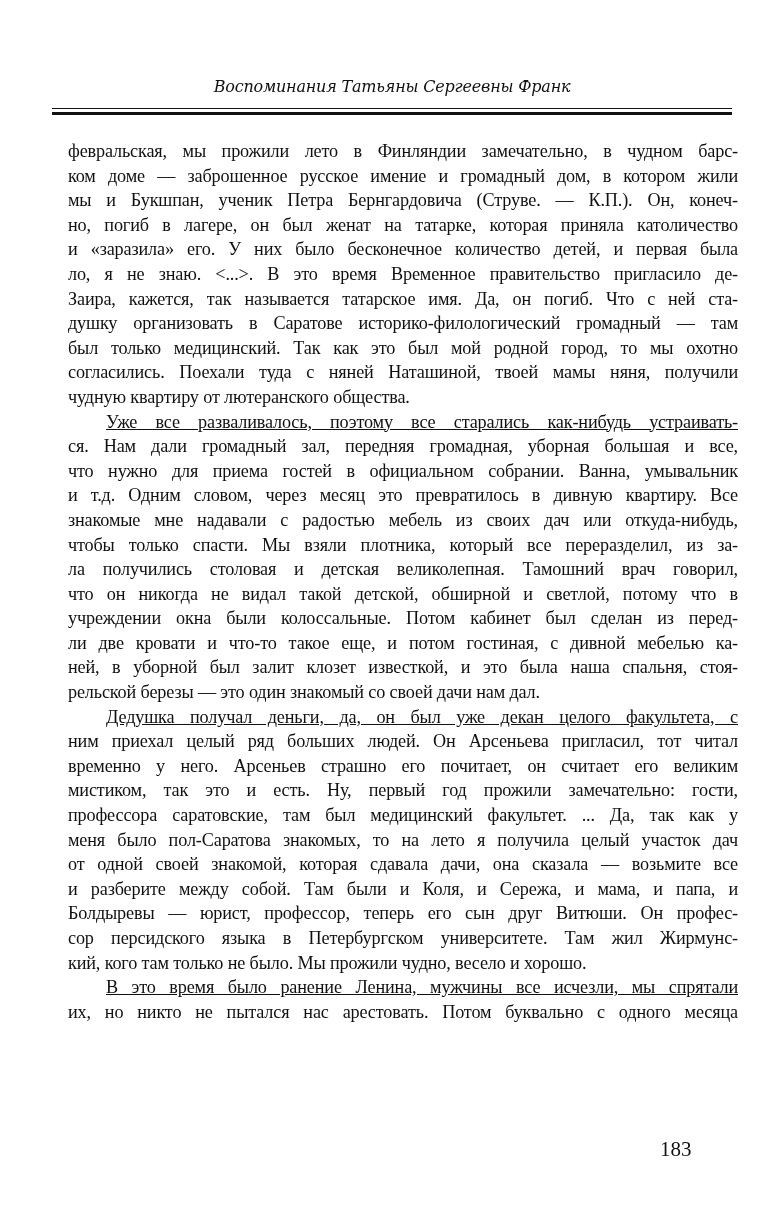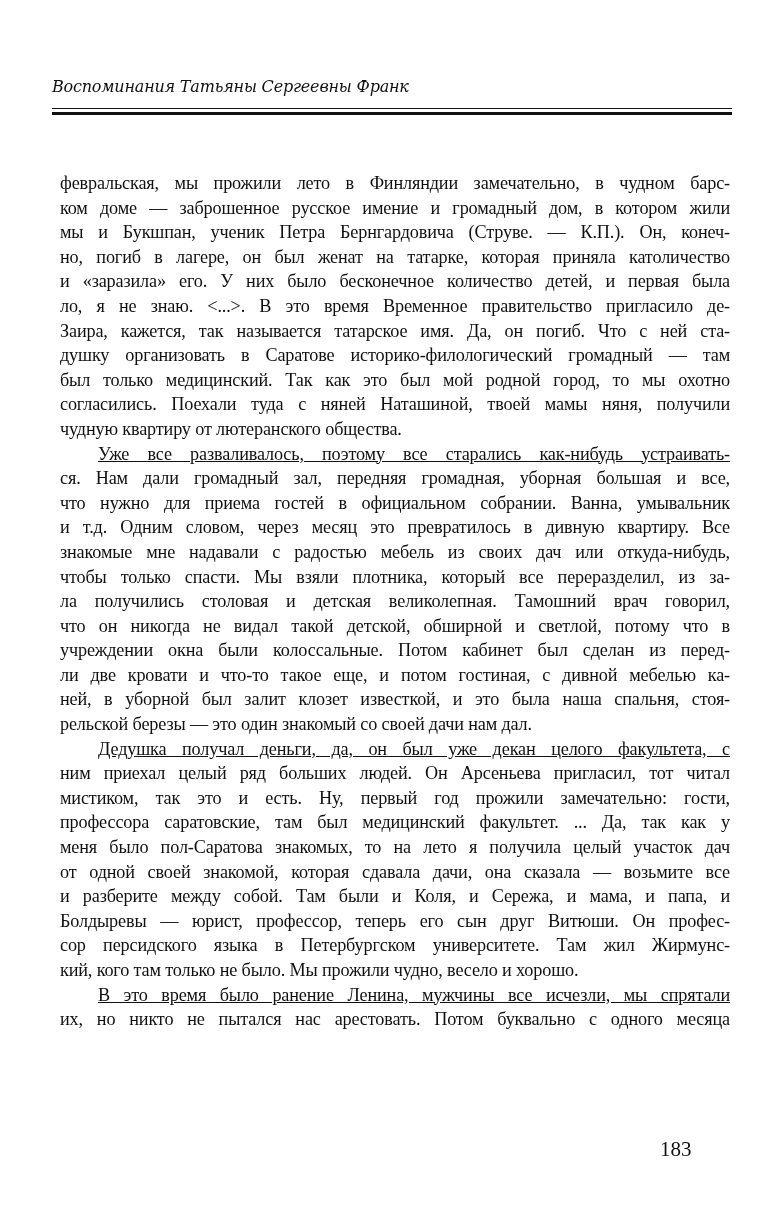--- a/index.html
+++ b/index.html
@@ -19,21 +19,21 @@
       left: 0; top: 0;
       width: 771px;
       height: 1222px;
       background: #ffffff;
     }
     .running-head {
       position: absolute;
       left: 52px;
       top: 76px;
       width: 680px;
-      text-align: left;
+      text-align: center;
       font-family: "DejaVu Serif", serif;
       font-style: italic;
       font-size: 16px;
       line-height: 22px;
       letter-spacing: -0.2px;
     }
     .rule-thin {
       position: absolute;
       left: 52px;
       top: 108px;
@@ -44,29 +44,28 @@
     .rule-thick {
       position: absolute;
       left: 52px;
       top: 112px;
       width: 680px;
       height: 3px;
       background: #111;
     }
     .body-text {
       position: absolute;
-      left: 60px;
+      left: 68px;
       top: 139px;
       width: 670px;
       font-family: "Liberation Serif", serif;
       font-size: 18.2px;
       line-height: 24.6px;
       text-align: justify;
       letter-spacing: -0.15px;
-      margin-top: 32px;
     }
     .line {
       display: block;
       white-space: nowrap;
       text-align: justify;
       text-align-last: justify;
       height: 24.6px;
     }
     .line.last {
       text-align-last: left;
@@ -112,20 +111,21 @@
     <span class="line">знакомые мне надавали с радостью мебель из своих дач или откуда-нибудь,</span>
     <span class="line">чтобы только спасти. Мы взяли плотника, который все переразделил, из за-</span>
     <span class="line">ла получились столовая и детская великолепная. Тамошний врач говорил,</span>
     <span class="line">что он никогда не видал такой детской, обширной и светлой, потому что в</span>
     <span class="line">учреждении окна были колоссальные. Потом кабинет был сделан из перед-</span>
     <span class="line">ли две кровати и что-то такое еще, и потом гостиная, с дивной мебелью ка-</span>
     <span class="line">ней, в уборной был залит клозет известкой, и это была наша спальня, стоя-</span>
     <span class="line last">рельской березы — это один знакомый со своей дачи нам дал.</span>
     <span class="line indent">Дедушка получал деньги, да, он был уже декан целого факультета, с</span>
     <span class="line">ним приехал целый ряд больших людей. Он Арсеньева пригласил, тот читал</span>
+    <span class="line">временно у него. Арсеньев страшно его почитает, он считает его великим</span>
     <span class="line">мистиком, так это и есть. Ну, первый год прожили замечательно: гости,</span>
     <span class="line">профессора саратовские, там был медицинский факультет. ... Да, так как у</span>
     <span class="line">меня было пол-Саратова знакомых, то на лето я получила целый участок дач</span>
     <span class="line">от одной своей знакомой, которая сдавала дачи, она сказала — возьмите все</span>
     <span class="line">и разберите между собой. Там были и Коля, и Сережа, и мама, и папа, и</span>
     <span class="line">Болдыревы — юрист, профессор, теперь его сын друг Витюши. Он профес-</span>
     <span class="line">сор персидского языка в Петербургском университете. Там жил Жирмунс-</span>
     <span class="line last">кий, кого там только не было. Мы прожили чудно, весело и хорошо.</span>
     <span class="line indent">В это время было ранение Ленина, мужчины все исчезли, мы спрятали</span>
     <span class="line">их, но никто не пытался нас арестовать. Потом буквально с одного месяца</span>

